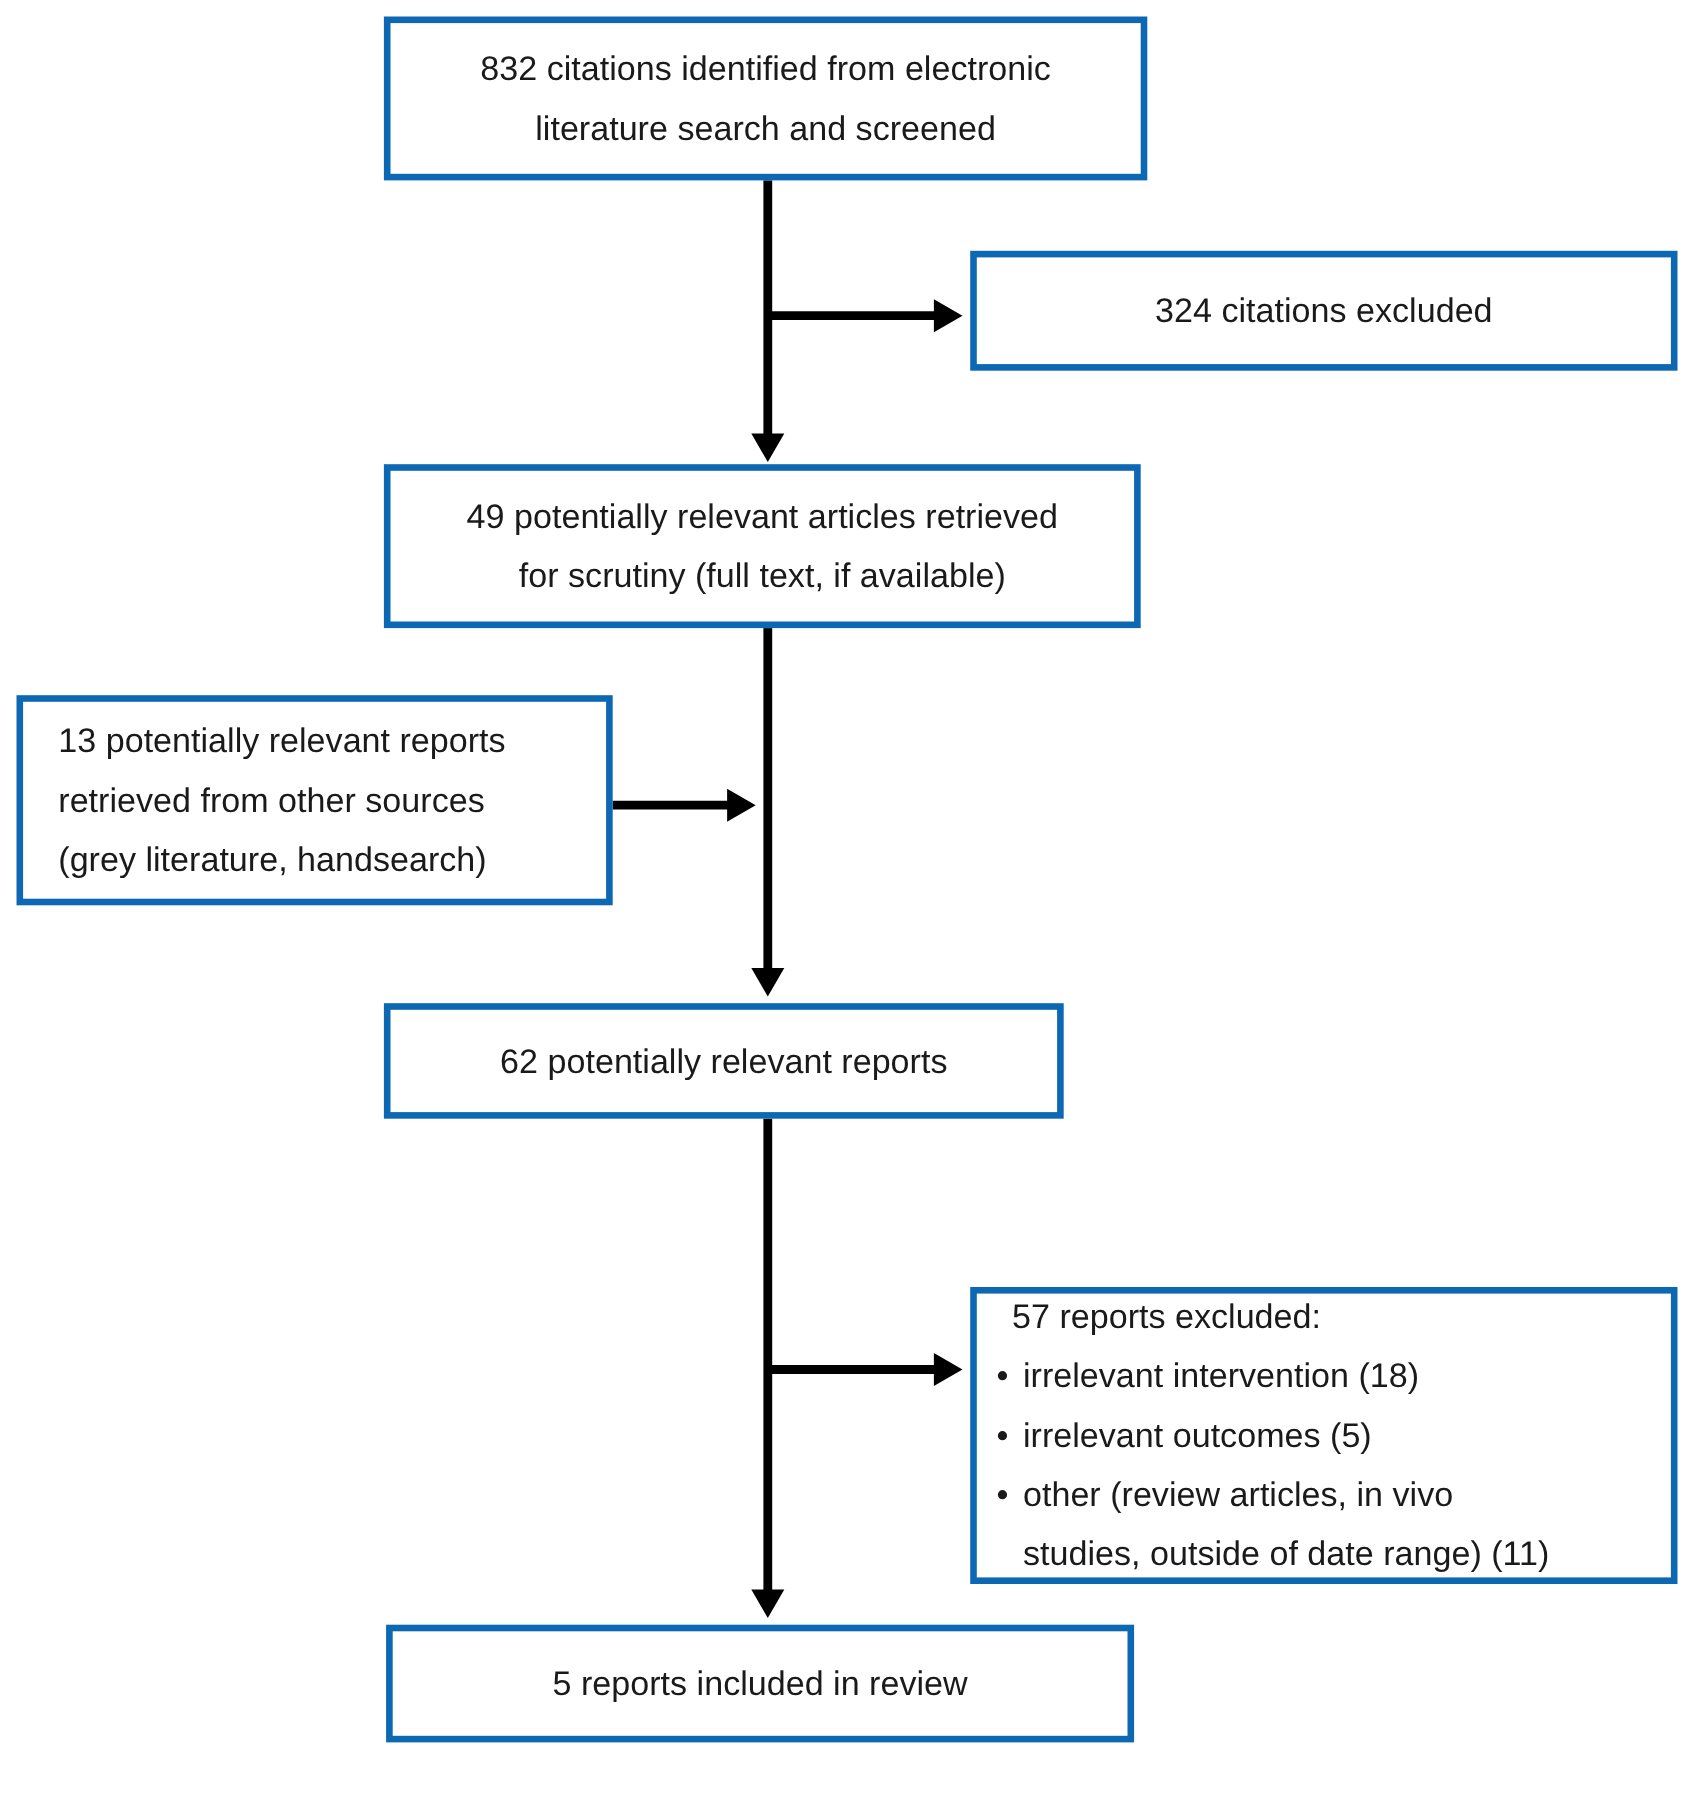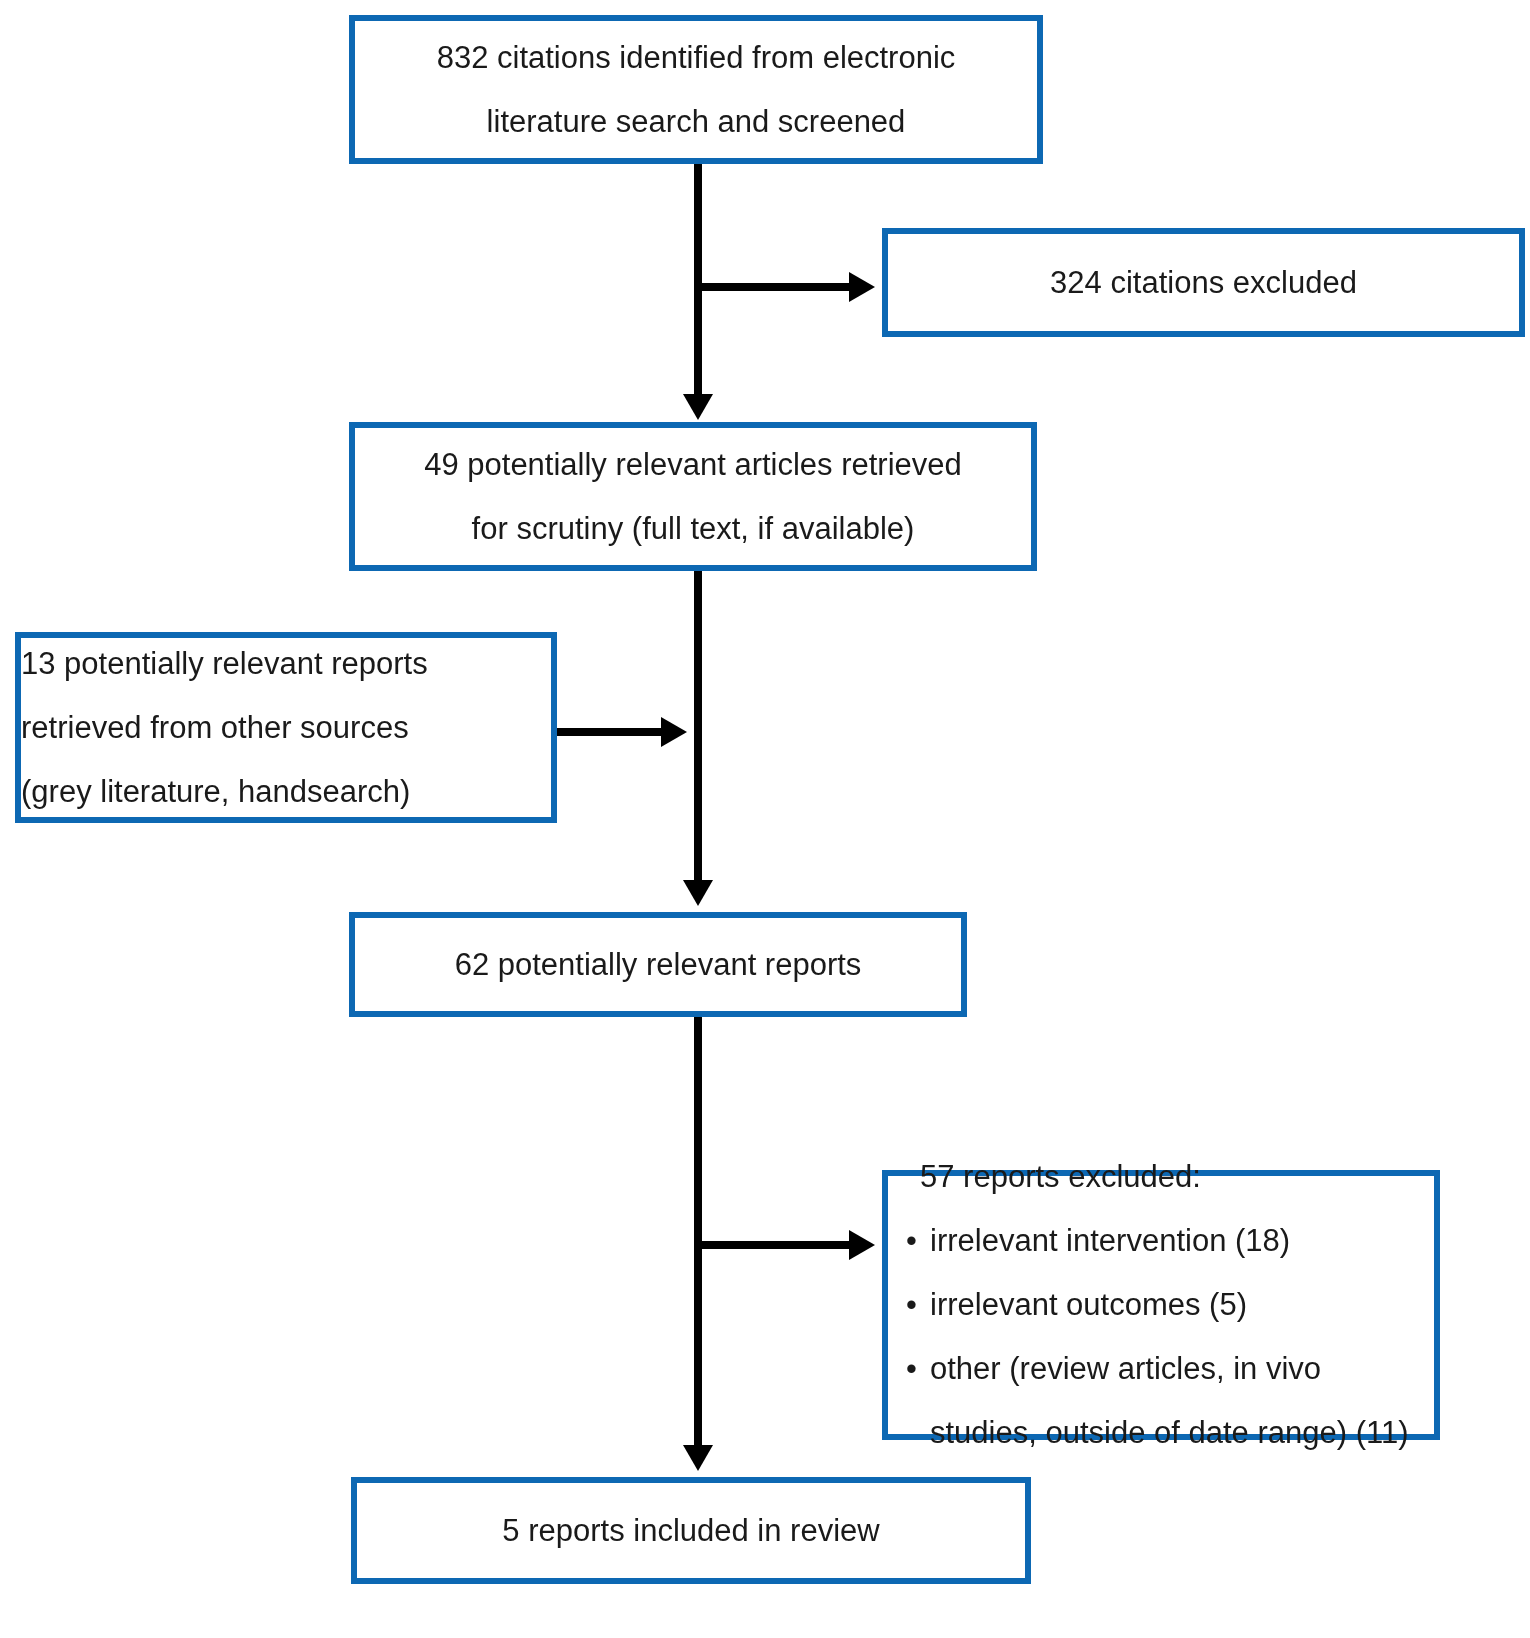--- a/index.html
+++ b/index.html
@@ -31,41 +31,41 @@
   .fbox {
     position: absolute;
     box-sizing: border-box;
     background: var(--box-bg);
     border: 6px solid var(--box-border);
     display: flex;
     flex-direction: column;
     justify-content: center;
     z-index: 1;
     font-size: 31px;
-    line-height: 64px;
+    line-height: 54px;
   }
   .fbox .txt {
     white-space: pre-line;
   }
   .center-text {
     align-items: center;
     text-align: center;
     padding: 6px 18px;
   }
   .left-text {
     align-items: flex-start;
     text-align: left;
   }
   
   .box-identified       { left: 349px; top: 15px;   width: 694px; height: 149px; }
   .box-cit-excluded     { left: 882px; top: 228px;  width: 643px; height: 109px; }
   .box-retrieved        { left: 349px; top: 422px;  width: 688px; height: 149px; align-items: center; }
-  .box-other-sources    { left: 15px;  top: 632px;  width: 542px; height: 191px; padding-right: 14px; }
+  .box-other-sources    { left: 15px;  top: 632px;  width: 542px; height: 191px; padding-left: 32px; padding-right: 14px; }
   .box-combined         { left: 349px; top: 912px;  width: 618px; height: 105px; }
-  .box-rep-excluded     { left: 882px; top: 1170px; width: 558px; height: 270px; padding-left: 32px; padding-right: 10px; }
+  .box-rep-excluded     { left: 882px; top: 1170px; width: 643px; height: 270px; padding-left: 32px; padding-right: 10px; }
   .box-included         { left: 351px; top: 1477px; width: 680px; height: 107px; }
   
   .bullet-row {
     display: flex;
     margin-left: -14px;
   }
   .bullet-dot {
     flex: 0 0 24px;
     width: 24px;
   }

